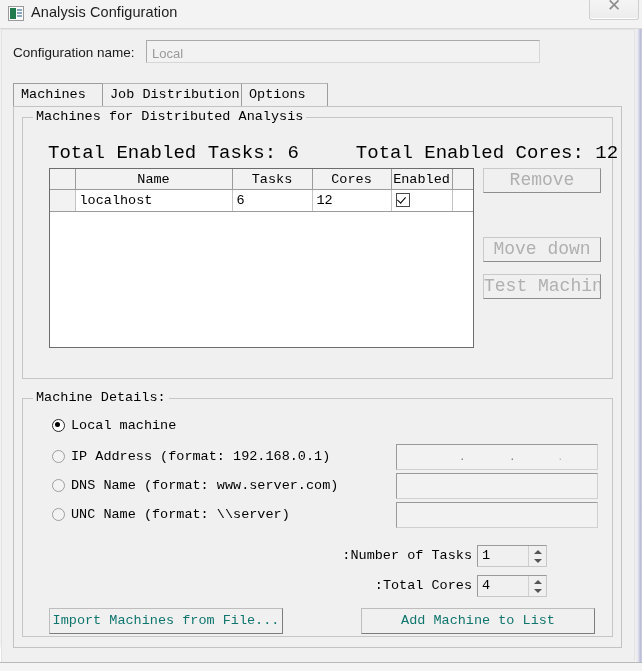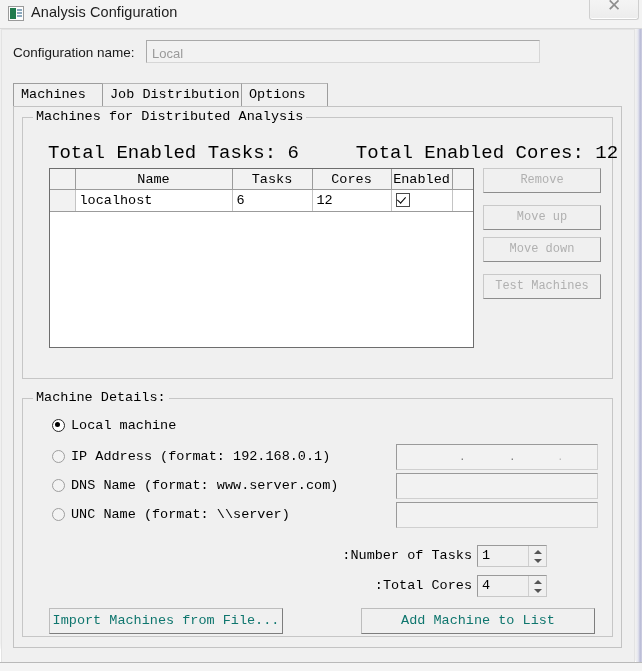--- a/index.html
+++ b/index.html
@@ -255,21 +255,21 @@
   .sidebtn {
     position: absolute;
     left: 483px;
     width: 118px; height: 25px;
     background: #f0f0f0;
     border: 1px solid #c9c9c9;
     border-right-color: #8d8d8d;
     border-bottom-color: #8d8d8d;
     box-sizing: border-box;
     font-family: "Liberation Mono", monospace;
-    font-size: 12px;
+    font-size: 18px;
     color: #b0b0b0;
     text-align: center;
     line-height: 23px;
     cursor: default;
     white-space: nowrap;
     overflow: hidden;
   }
 
   
   .radio-row {
@@ -490,21 +490,20 @@
           <td class="center">
             <span class="cellcheck"></span>
           </td>
           <td></td>
         </tr>
       </tbody>
     </table>
   </div>
 
   <div class="sidebtn" style="top:168px;">Remove</div>
-  <div class="sidebtn" style="top:205px;">Move up</div>
   <div class="sidebtn" style="top:237px;">Move down</div>
   <div class="sidebtn" style="top:274px;">Test Machines</div>
 
   <div class="group" id="group-details">
     <span class="legend">Machine Details:</span>
   </div>
 
   <div class="radio-row checked" style="top:416px;">
     <span class="radio-dot"></span><span class="radio-label">Local machine</span>
   </div>

